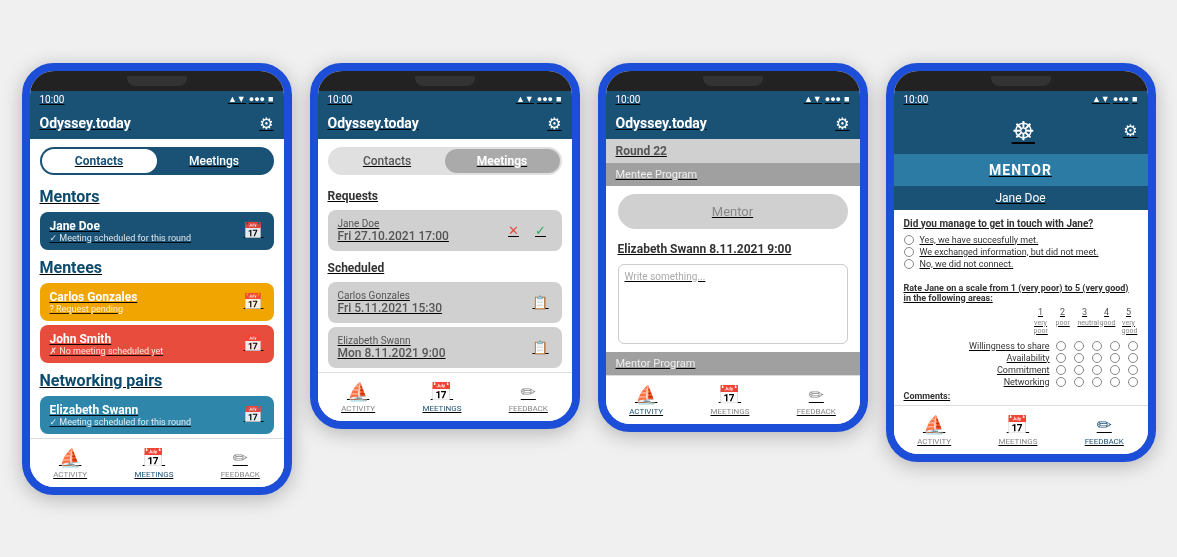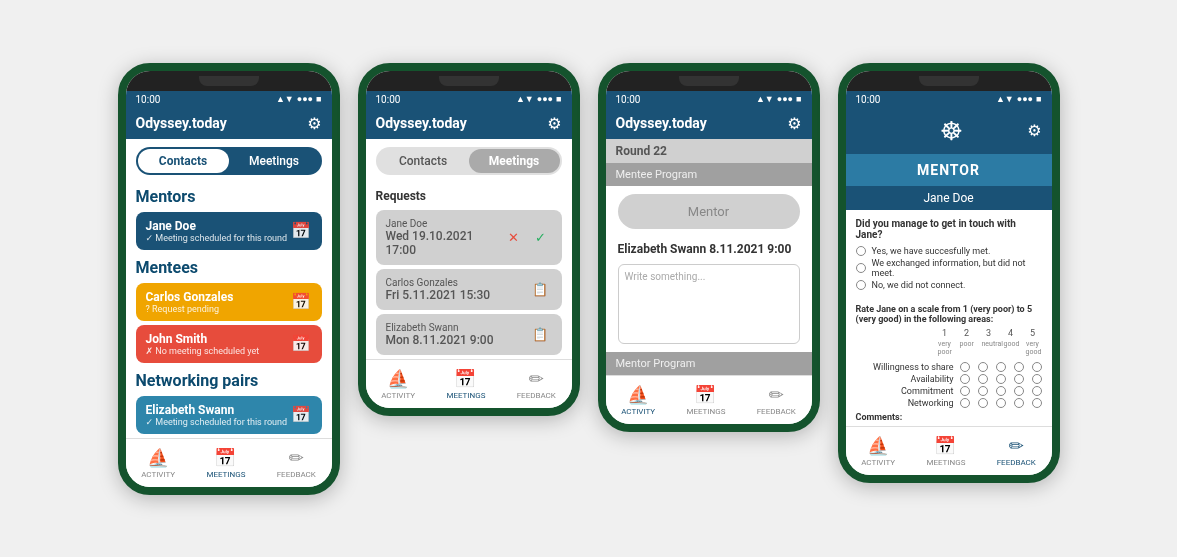--- a/index.html
+++ b/index.html
@@ -13,27 +13,28 @@
       padding: 20px;
     }
 
     .phones-container {
       display: flex;
       gap: 18px;
       align-items: flex-start;
     }
 
     .phone {
-      width: 222px;
+      width: 270px;
       background: #fff;
       border-radius: 32px;
-      border: 8px solid #14532d;
+      border: 8px solid #1d4ed8;
       overflow: hidden;
       box-shadow: 0 4px 20px rgba(0,0,0,0.25);
       position: relative;
+      text-decoration: underline;
     }
 
     .phone-notch {
       background: #222;
       height: 20px;
       display: flex;
       align-items: center;
       justify-content: center;
     }
 
@@ -500,28 +501,29 @@
     <div class="phone-content">
       <div class="tab-bar gray">
         <div class="tab-btn">Contacts</div>
         <div class="tab-btn active">Meetings</div>
       </div>
 
       <div class="meeting-section-label">Requests</div>
       <div class="meeting-item">
         <div>
           <div class="meeting-name">Jane Doe</div>
-          <div class="meeting-date">Wed 19.10.2021 17:00</div>
+          <div class="meeting-date">Fri 27.10.2021 17:00</div>
         </div>
         <div class="meeting-actions">
           <div class="action-btn cancel">✕</div>
           <div class="action-btn confirm">✓</div>
         </div>
       </div>
 
+      <div class="meeting-section-label">Scheduled</div>
       <div class="meeting-item">
         <div>
           <div class="meeting-name">Carlos Gonzales</div>
           <div class="meeting-date">Fri 5.11.2021 15:30</div>
         </div>
         <div class="action-btn edit">📋</div>
       </div>
       <div class="meeting-item">
         <div>
           <div class="meeting-name">Elizabeth Swann</div>

